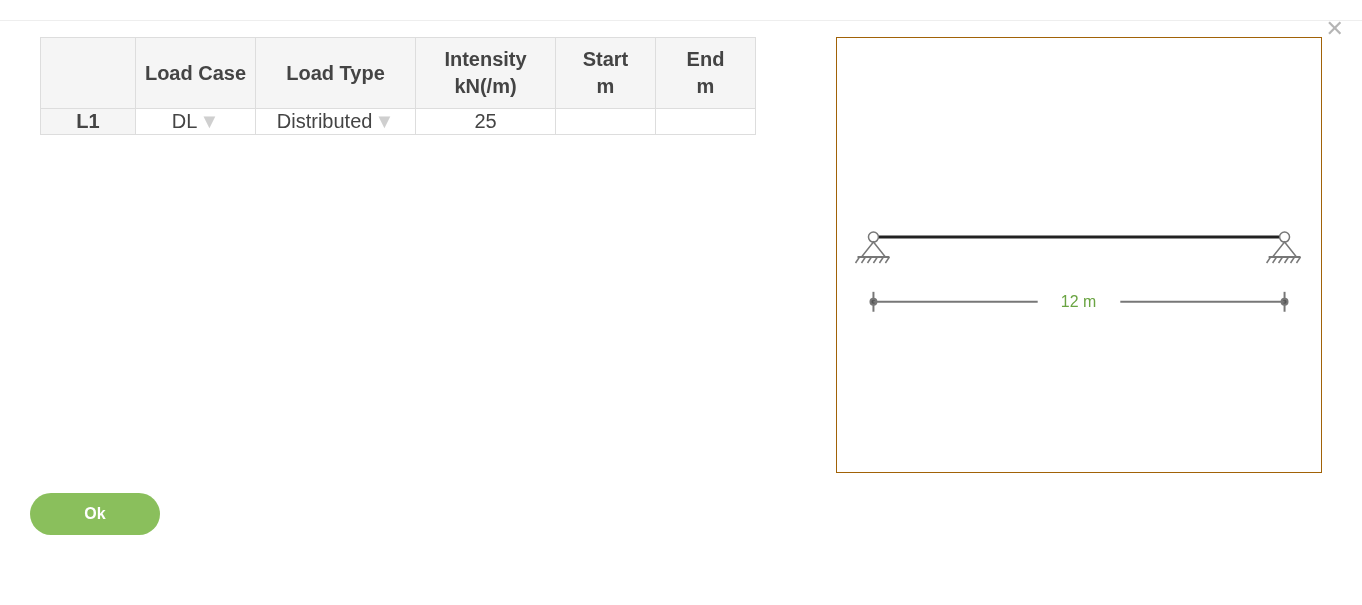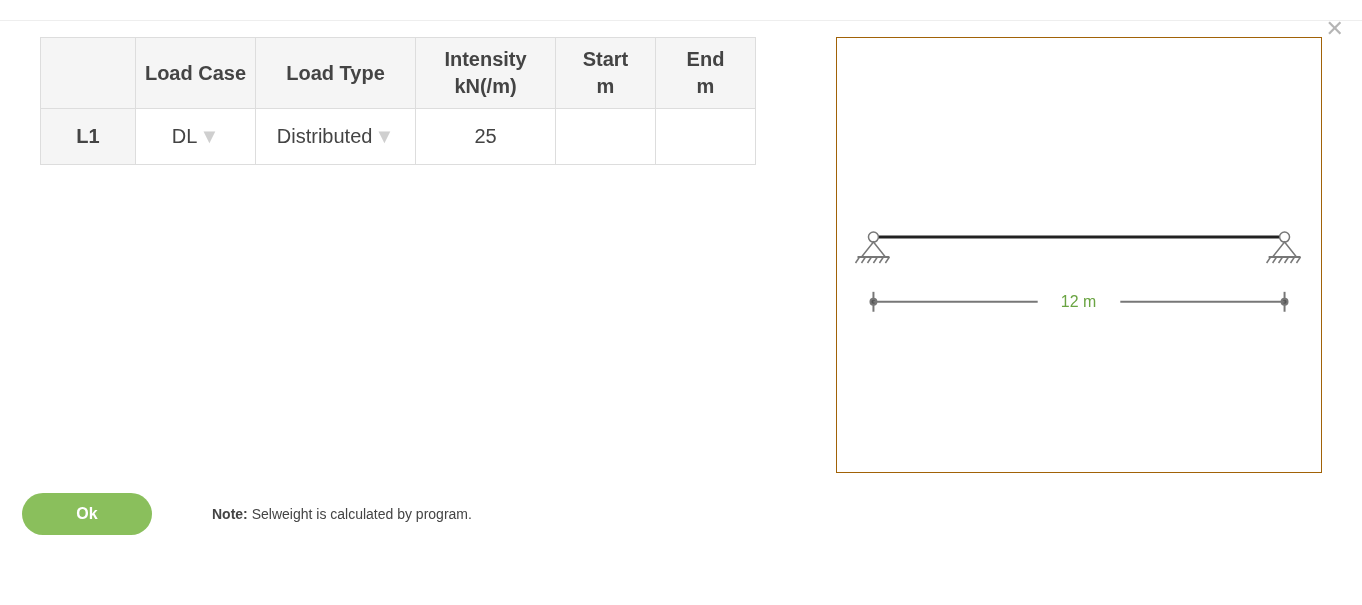--- a/index.html
+++ b/index.html
@@ -59,21 +59,21 @@
     text-align: center;
   }
   table.loads th {
     background: #f5f5f5;
     font-weight: 700;
     color: #444;
     padding: 8px 6px;
     line-height: 1.35;
   }
   table.loads td {
-    padding: 16px 6px;
+    padding: 1px 6px;
     color: #444;
   }
   th.c-id   { width: 95px; }
   th.c-case { width: 120px; }
   th.c-type { width: 160px; }
   th.c-int  { width: 140px; }
   th.c-start{ width: 100px; }
   th.c-end  { width: 100px; }
   td.id-cell {
     background: #f5f5f5;
@@ -92,21 +92,21 @@
     border: 1px solid #a16207;
     width: 544px; height: 436px;
     margin-left: auto;
     position: relative;
   }
   .diagram svg { width: 100%; height: 100%; }
   .footer {
     display: flex;
     align-items: center;
     gap: 60px;
-    padding: 20px 40px 0 22px;
+    padding: 20px 40px 0 30px;
   }
   .ok-btn {
     background: #8abf5c;
     color: #fff;
     border: none;
     border-radius: 24px;
     min-width: 130px;
     padding: 12px 30px;
     font-size: 16px;
     font-weight: 600;
@@ -212,19 +212,15 @@
           <line x1="278" y1="265" x2="443" y2="265"></line>
         </g>
         <text x="236" y="270" text-anchor="middle" font-size="16" fill="#6aa442">12 m</text>
       </svg>
     </div>
 
   </div>
 
   <div class="footer">
     <button class="ok-btn">Ok</button>
-    <span class="note">
-      <b>Note:</b>
-      <span>Selweight is calculated by program.</span>
-    </span>
   </div>
 
 </div>
 
 </body></html>

